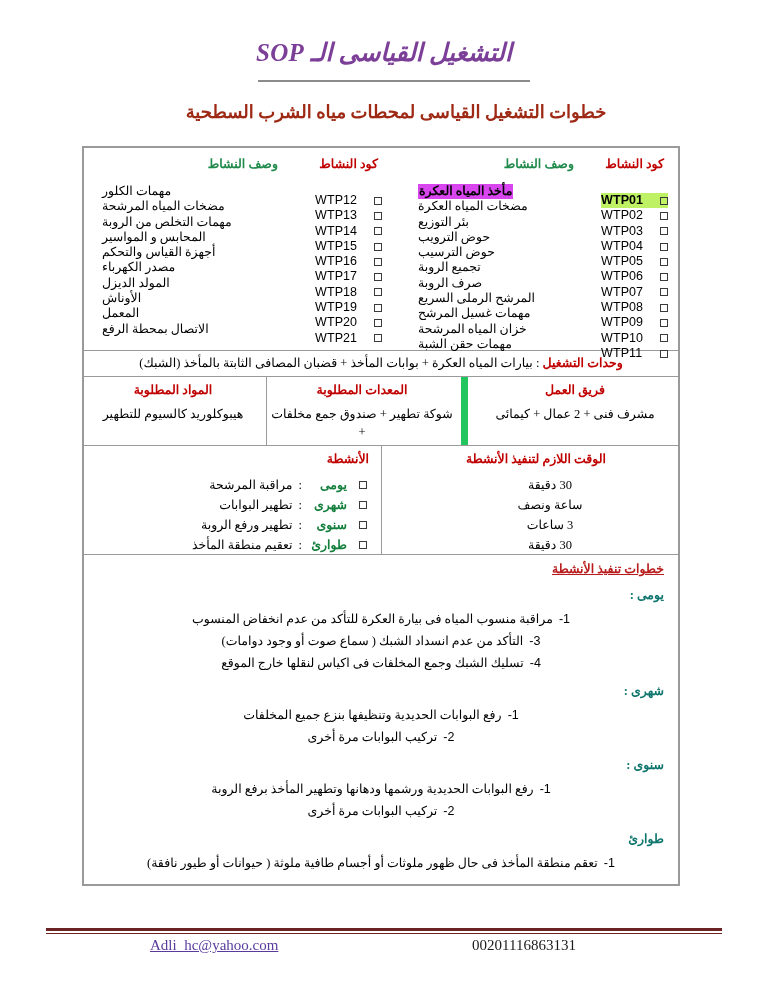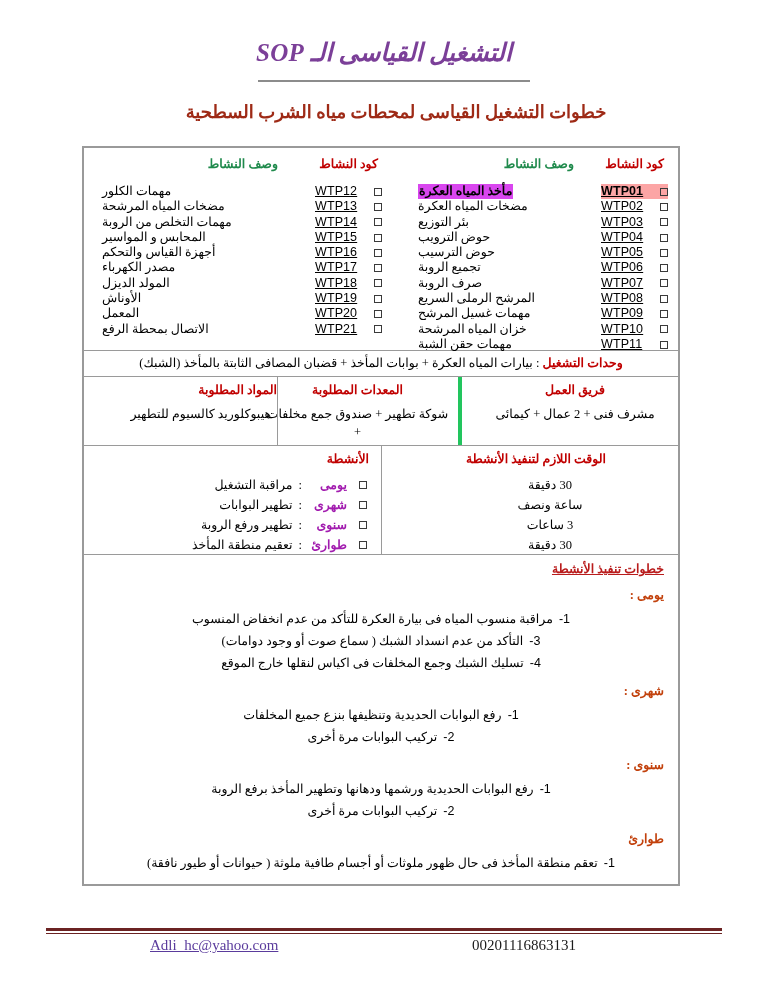--- a/index.html
+++ b/index.html
@@ -89,24 +89,23 @@
   .col-head.red  { color: #c00000; }
   .col-head.green{ color: #1f8a4c; }
 
   .h-code-r  { right: 14px; }
   .h-desc-r  { right: 104px; }
   .h-code-l  { right: 300px; }
   .h-desc-l  { right: 400px; }
 
   .code-list {
     position: absolute;
-    top: 36px;
+    top: 45px;
     font-size: 12.5px;
     line-height: 15.3px;
-    text-decoration: underline;
   }
   .code-list.right { right: 10px; }
   .code-list.left  { right: 296px; }
 
   .code-row {
     display: flex;
     flex-direction: row;
     align-items: center;
     height: 15.3px;
     white-space: nowrap;
@@ -124,21 +123,21 @@
   .code-txt {
     font-family: "Liberation Sans", "DejaVu Sans", sans-serif;
     font-size: 12.5px;
     letter-spacing: 0.1px;
     direction: ltr;
     unicode-bidi: embed;
     min-width: 52px;
     text-align: left;
   }
   .code-row.hl .code-txt { font-weight: bold; }
-  .code-row.hl { background: #fca5a5; }
+  .code-row.hl { background: #bef264; }
 
   .desc-list {
     position: absolute;
     top: 36px;
     font-size: 12.5px;
     line-height: 15.3px;
     text-align: left;
   }
   .desc-list.right { right: 100px; width: 160px; }
   .desc-list.left  { right: 396px; width: 180px; }
@@ -169,23 +168,23 @@
     height: 68px;
   }
   .tem-cell {
     position: absolute;
     top: 0;
     height: 68px;
     box-sizing: border-box;
     padding-top: 5px;
   }
   .tem-team { right: 0;    width: 206px; text-align: center; }
-  .tem-equip{ right: 216px; width: 205px; text-align: center;
-              border-right: 4px solid #22c55e; }
-  .tem-mat  { right: 400px; width: 187px; text-align: right;
+  .tem-equip{ right: 210px; width: 205px; text-align: center;
+              border-right: 7px solid #22c55e; }
+  .tem-mat  { right: 411px; width: 187px; text-align: center;
               border-right: 1px solid #9a9a9a; }
   .tem-head {
     font-size: 12.5px;
     font-weight: bold;
     color: #c00000;
     margin-bottom: 7px;
   }
   .tem-body { font-size: 12.5px; line-height: 18px; padding: 0 6px; }
 
   
@@ -214,21 +213,21 @@
   .act-item {
     display: flex;
     flex-direction: row;
     align-items: center;
     font-size: 12.5px;
     line-height: 20px;
     padding-right: 14px;
   }
   .act-item .cbx { margin-left: 12px; }
   .act-period {
-    color: #a21caf;
+    color: #15803d;
     font-weight: bold;
     min-width: 42px;
     text-align: right;
   }
   .act-colon { margin: 0 3px 0 6px; }
   .act-desc  { }
   .time-item {
     font-size: 12.5px;
     line-height: 20px;
     text-align: center;
@@ -244,21 +243,21 @@
   .steps-title {
     font-size: 12.5px;
     font-weight: bold;
     color: #b91c1c;
     text-decoration: underline;
     margin-bottom: 10px;
   }
   .steps-period {
     font-size: 12.5px;
     font-weight: bold;
-    color: #c2410c;
+    color: #0f766e;
     margin: 9px 0 5px 0;
   }
   .step-line {
     font-size: 12.5px;
     line-height: 22px;
     text-align: center;
     white-space: nowrap;
     direction: rtl;
   }
   .step-num {
@@ -456,21 +455,21 @@
     </div>
 
     <div class="act-row row-sep">
       <div class="act-cell act-right">
         <div class="act-head">الأنشطة</div>
         <div id="activities-list">
             <div class="act-item">
               <span class="cbx"></span>
               <span class="act-period">يومى</span>
               <span class="act-colon">:</span>
-              <span class="act-desc">مراقبة التشغيل</span>
+              <span class="act-desc">مراقبة المرشحة</span>
             </div>
             <div class="act-item">
               <span class="cbx"></span>
               <span class="act-period">شهرى</span>
               <span class="act-colon">:</span>
               <span class="act-desc">تطهير البوابات</span>
             </div>
             <div class="act-item">
               <span class="cbx"></span>
               <span class="act-period">سنوى</span>

